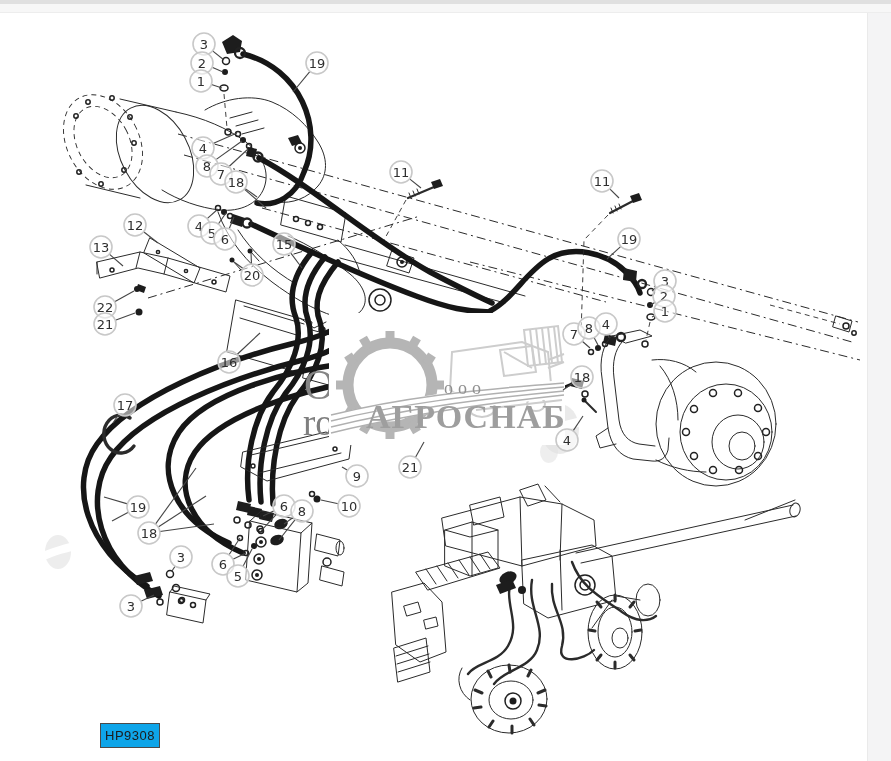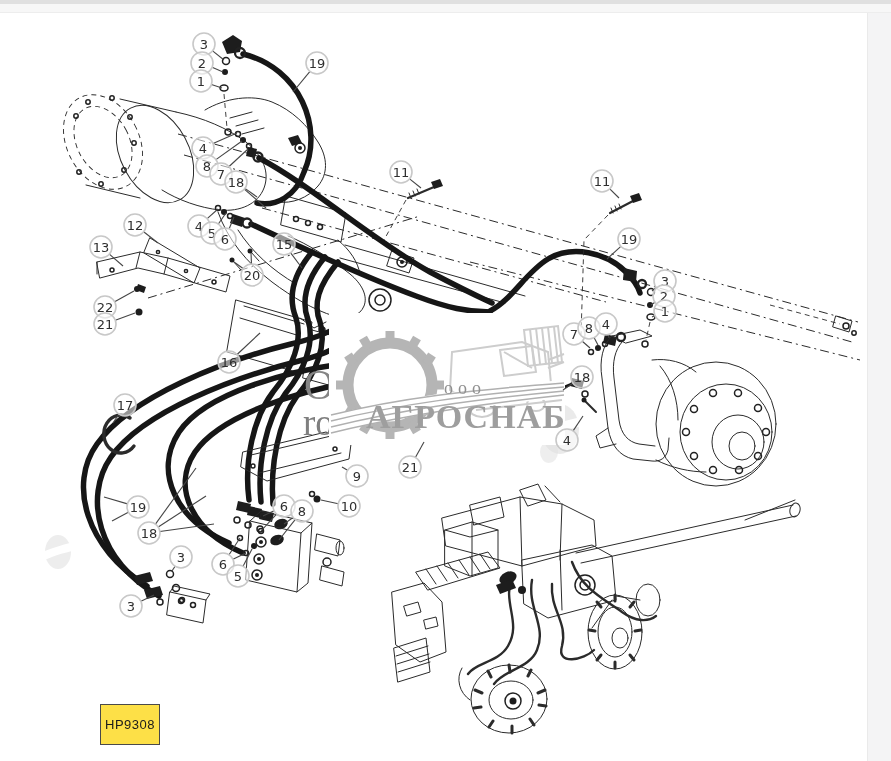--- a/index.html
+++ b/index.html
@@ -3,23 +3,23 @@
 <meta charset="utf-8">
 <style>
   html,body{margin:0;padding:0;background:#fff;}
   .page{position:relative;width:891px;height:761px;background:#ffffff;overflow:hidden;
         font-family:"DejaVu Sans",sans-serif;}
   .edge-top1{position:absolute;left:0;top:0;width:891px;height:4px;background:#e0e0e0;z-index:6;}
   .edge-top2{position:absolute;left:0;top:4px;width:891px;height:8px;background:#f7f7f7;
              border-bottom:1px solid #ededed;z-index:6;}
   .edge-right{position:absolute;right:0;top:0;width:23px;height:761px;background:#f4f4f5;
               border-left:1px solid #eaeaea;z-index:5;}
-  .figure-label{position:absolute;left:100px;top:704px;border:1.4px solid #4a4a4a;
-                padding:12px 4px;font:13px "Liberation Sans",sans-serif;color:#1b1b1b;
-                letter-spacing:.5px;background:#fde047;z-index:4;}
+  .figure-label{position:absolute;left:100px;top:723px;border:1.4px solid #4a4a4a;
+                padding:4px 4px;font:13px "Liberation Sans",sans-serif;color:#1b1b1b;
+                letter-spacing:.5px;background:#0ea5e9;z-index:4;}
   svg{position:absolute;left:0;top:0;}
   .ln{stroke:#2b2b2b;stroke-width:1;fill:none;stroke-linejoin:round;stroke-linecap:round}
   .dash{stroke:#2b2b2b;stroke-width:1;fill:none;stroke-dasharray:9 4 2 4}
   .dsh2{stroke:#2b2b2b;stroke-width:.9;fill:none;stroke-dasharray:5 4}
   .hose{stroke:#161616;stroke-width:5.5;fill:none;stroke-linecap:round}
   .hose3{stroke:#161616;stroke-width:2.6;fill:none;stroke-linecap:round}
   .ring{stroke:#212121;stroke-width:1.5;fill:none}
   .ring2{stroke:#212121;stroke-width:2.3;fill:none}
   .dk{fill:#1d1d1d;stroke:none}
   .wml{stroke:#cdcdcd;stroke-width:2;fill:none}

